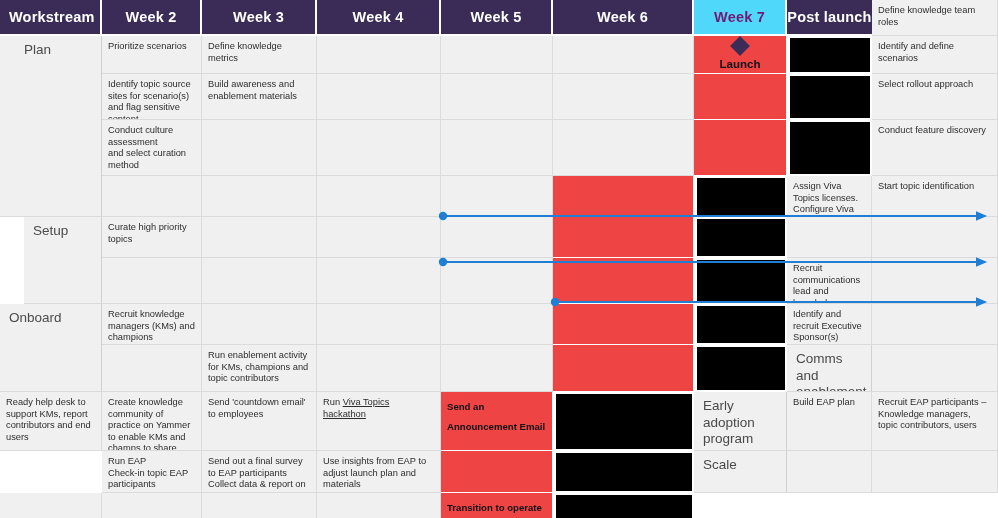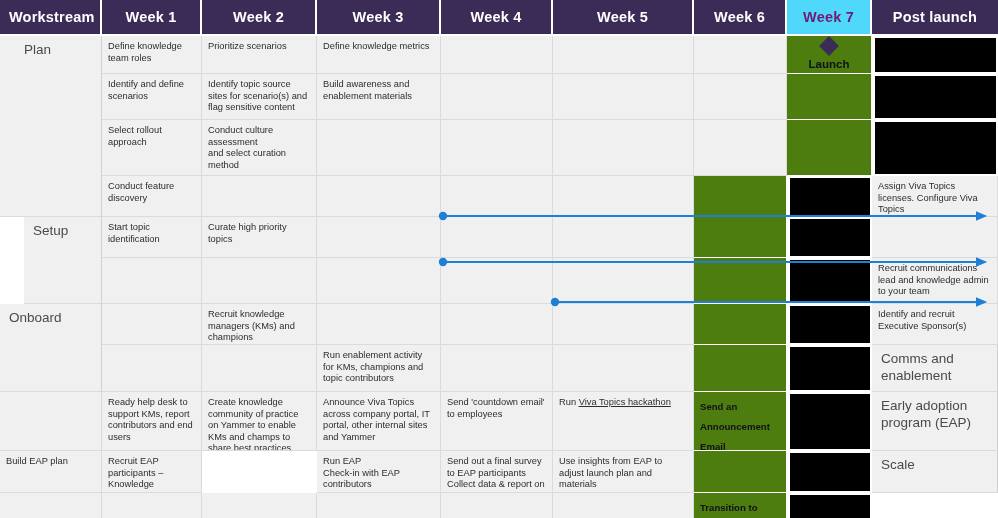--- a/index.html
+++ b/index.html
@@ -38,21 +38,21 @@
     box-sizing:border-box;
     padding:5px 6px 4px 6px;
     font-size:9.3px;line-height:11.6px;color:#2d2d2d;
     overflow:hidden;position:relative;
   }
   .c.ws{
     font-size:13.5px;line-height:16.5px;color:#4a4a4a;
     padding:6px 8px 4px 9px;
     border-right:1px solid #d2d1d1;
   }
-  .c.cyan{background:#4d7c0f;border-right:1px solid #ffffff;border-bottom:1px solid #ffffff;}
+  .c.cyan{background:#ef4444;border-right:1px solid #ffffff;border-bottom:1px solid #ffffff;}
   .c.cyan.bold{font-weight:bold;color:#111118;font-size:9.6px;line-height:20px;}
   .c.black{
     background:#000000;
     border:2px solid #ffffff;
     border-left:3px solid #ffffff;
   }
   .c p{margin:0;}
   .c a{color:#2d2d2d;text-decoration:underline;}
 
   
@@ -60,21 +60,20 @@
     position:absolute;left:0;top:0;width:998px;height:518px;
     pointer-events:none;
   }
 </style>
 </head>
 <body>
 
 <div class="roadmap">
 
   <div class="hd first">Workstream</div>
-  <div class="hd">Week 1</div>
   <div class="hd">Week 2</div>
   <div class="hd">Week 3</div>
   <div class="hd">Week 4</div>
   <div class="hd">Week 5</div>
   <div class="hd">Week 6</div>
   <div class="hd accent">Week 7</div>
   <div class="hd last">Post launch</div>
 
   <div class="c ws" style="grid-row:2 / span 4;padding-left:24px;">Plan</div>
   <div class="c">Define knowledge team roles</div>
@@ -151,36 +150,35 @@
   <div class="c">Run enablement activity for KMs, champions and topic contributors</div>
   <div class="c"></div>
   <div class="c"></div>
   <div class="c cyan"></div>
   <div class="c black"></div>
 
   <div class="c ws">Comms and enablement</div>
   <div class="c"></div>
   <div class="c">Ready help desk to support KMs, report contributors and end users</div>
   <div class="c">Create knowledge community of practice on Yammer to enable KMs and champs to share best practices</div>
-  <div class="c">Announce Viva Topics across company portal, IT portal, other internal sites and Yammer</div>
   <div class="c">Send 'countdown email' to employees</div>
   <div class="c"><span>Run </span><a href="#">Viva Topics hackathon</a></div>
   <div class="c cyan bold">
     <p>Send an Announcement Email</p>
     <p style="margin-top:11px;">Run buzz events</p>
   </div>
   <div class="c black"></div>
 
   <div class="c ws">Early adoption program (EAP)</div>
   <div class="c">Build EAP plan</div>
   <div class="c">Recruit EAP participants – Knowledge managers, topic contributors, users</div>
   <div class="c" style="white-space:pre-line;margin-top:46px;">Send pre-EAP survey
 Enable EAP participants</div>
   <div class="c" style="white-space:pre-line;">Run EAP
-Check-in with EAP contributors</div>
+Check-in topic EAP participants</div>
   <div class="c" style="white-space:pre-line;">Send out a final survey to EAP participants
 Collect data &amp; report on metrics</div>
   <div class="c">Use insights from EAP to adjust launch plan and materials</div>
   <div class="c cyan"></div>
   <div class="c black"></div>
 
   <div class="c ws">Scale</div>
   <div class="c"></div>
   <div class="c"></div>
   <div class="c"></div>

